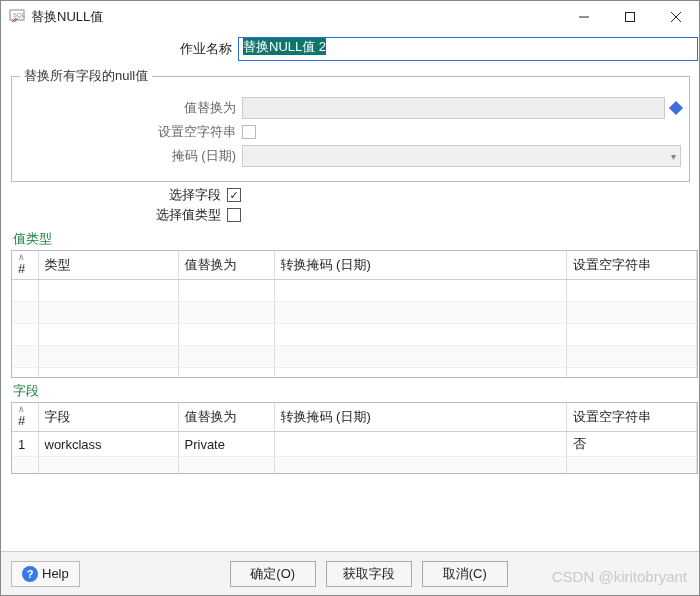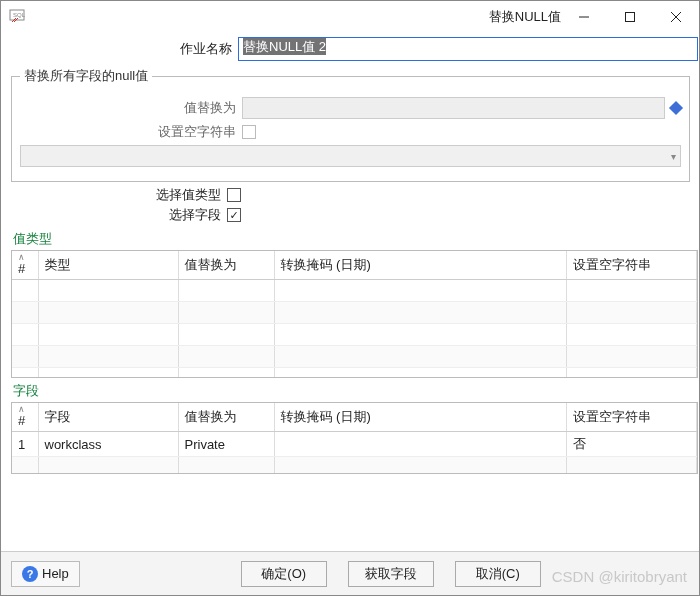--- a/index.html
+++ b/index.html
@@ -7,21 +7,21 @@
   body {
     width: 700px; height: 596px;
     font-family: "Microsoft YaHei", "Segoe UI", sans-serif;
     font-size: 13px; color: #222; background: #fff;
     border: 1px solid #888; position: relative;
   }
 
   
   .titlebar {
     height: 32px; display: flex; align-items: center;
-    padding: 0 0 0 8px; background: #fff; text-align: right;
+    padding: 0 0 0 8px; background: #fff;
   }
   .appicon {
     width: 16px; height: 16px; margin-right: 6px;
     display: inline-flex; align-items: center; justify-content: center;
   }
   .title { flex: 1; font-size: 13px; }
   .winbtn {
     width: 46px; height: 32px; display: flex; align-items: center;
     justify-content: center; color: #222;
   }
@@ -29,21 +29,21 @@
   
   .content { padding: 4px 1px 0 10px; }
 
   .row { display: flex; align-items: center; margin-bottom: 6px; }
   .lbl-right { width: 227px; text-align: right; padding-right: 6px; }
   .jobname-input {
     flex: 1; height: 24px; border: 1.5px solid #2a6fdb;
     padding: 0 4px; background: #fff; font-size: 13px;
   }
   .jobname-input .sel {
-    background: #737373; color: #fff; padding: 1px 0;
+    background: #0f766e; color: #fff; padding: 1px 0;
   }
 
   fieldset.group {
     border: 1px solid #bbb; margin: 6px 8px 4px 0; padding: 8px 8px 10px 8px;
   }
   fieldset.group > legend { padding: 0 4px; color: #333; }
 
   .form-rows .row { margin: 4px 0; }
   .form-rows .lbl { width: 222px; text-align: right; padding-right: 6px; color: #666; }
   .disabled-input {
@@ -97,21 +97,21 @@
   }
   .help-icon {
     width: 16px; height: 16px; border-radius: 50%; background: #3b78e7;
     color: #fff; font-size: 11px; font-weight: bold;
     display: inline-flex; align-items: center; justify-content: center;
   }
   .spacer { flex: 0 0 130px; }
   .btn {
     height: 26px; min-width: 86px; padding: 0 12px;
     border: 1px solid #aaa; background: #f6f6f6;
-    display: inline-flex; align-items: center; justify-content: center; margin-left: 11px;
+    display: inline-flex; align-items: center; justify-content: center;
   }
   .watermark {
     position: absolute; right: 12px; bottom: 10px;
     color: #c8c8c8; font-size: 15px; pointer-events: none;
   }
 </style>
 </head>
 <body>
 
 <div class="titlebar">
@@ -156,35 +156,36 @@
       <div class="row">
         <div class="lbl">值替换为</div>
         <div class="disabled-input"></div>
         <div class="diamond"></div>
       </div>
       <div class="row">
         <div class="lbl">设置空字符串</div>
         <span class="chk disabled"></span>
       </div>
       <div class="row">
+        <div class="lbl">掩码 (日期)</div>
         <div class="disabled-dd">
           <span class="chev">▾</span>
         </div>
       </div>
     </div>
   </fieldset>
 
   <div class="mid-check-rows">
     <div class="row">
+      <div class="lbl">选择字段</div>
+      <span class="chk">✓</span>
+    </div>
+    <div class="row">
       <div class="lbl">选择值类型</div>
       <span class="chk"></span>
-    </div>
-    <div class="row">
-      <div class="lbl">选择字段</div>
-      <span class="chk">✓</span>
     </div>
   </div>
 
   <div class="section-label">值类型</div>
   <div class="grid-wrap grid-types">
     <table class="grid">
       <colgroup>
         <col style="width:26px">
           <col style="width:140px">
           <col style="width:96px">

